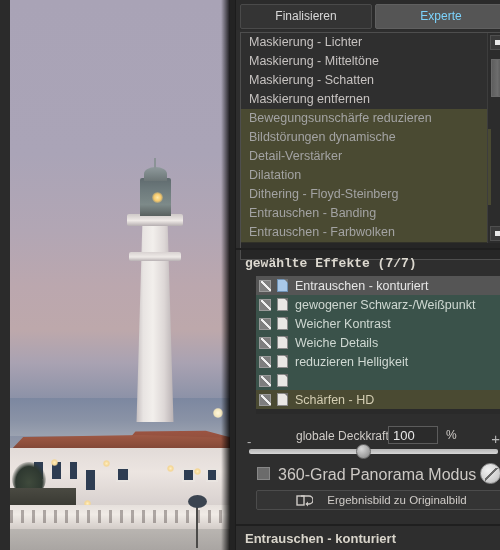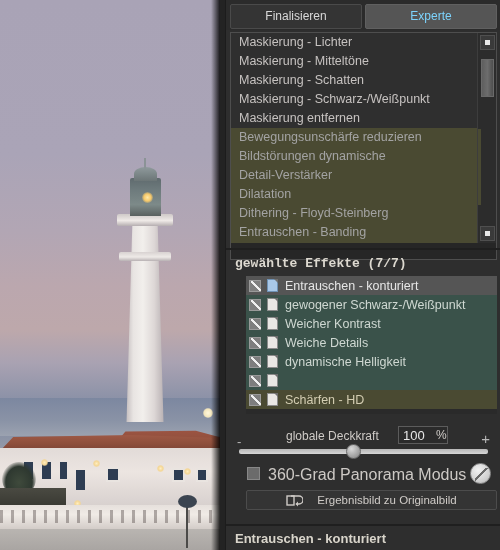--- a/index.html
+++ b/index.html
@@ -2,21 +2,21 @@
 <html><head>
 <meta charset="utf-8">
 <style>
   * { box-sizing: border-box; margin: 0; padding: 0; }
   html, body {
     width: 500px; height: 550px;
     background: #2b2b2b;
     font-family: "Liberation Sans", sans-serif;
     overflow: hidden;
   }
-  #app { position: relative; width: 500px; height: 550px; display: flex; }
+  #app { position: relative; width: 500px; height: 550px; display: flex; padding-left: 10px; }
 
   
   #photo-pane {
     position: relative;
     width: 225px; height: 550px;
     background: #1a1a1a;
     overflow: hidden;
     flex: 0 0 225px;
   }
   #photo {
@@ -278,21 +278,20 @@
   #opacity-group { position: absolute; left: 0; top: 424px; width: 275px; height: 34px; }
   #minus { position: absolute; left: 11px; top: 10px; font-size: 13px; color: #b8b8b8; }
   #plus { position: absolute; right: 11px; top: 6px; font-size: 15px; color: #b8b8b8; }
   #op-label { position: absolute; left: 60px; top: 5px; font-size: 12px; color: #cfcbc7; }
   #op-value {
     position: absolute; left: 152px; top: 2px; width: 50px; height: 18px;
     background: #2b2b2b; border: 1px solid #5c5c5c;
     color: #e6e6e6; font-size: 13px;
     display: flex; align-items: center; padding-left: 4px;
     cursor: text;
-    margin-left: 20px;
   }
   #op-pct { position: absolute; left: 210px; top: 4px; font-size: 12px; color: #cfcbc7; }
   #op-track {
     position: absolute; left: 13px; top: 25px; width: 249px; height: 5px;
     background: linear-gradient(to bottom, #b7b7b7, #d6d6d6);
     border-radius: 2px; cursor: pointer;
   }
   #op-thumb {
     position: absolute; left: 120px; top: 20px; width: 15px; height: 15px;
     border-radius: 50%;
@@ -398,21 +397,20 @@
     <div id="tabbar">
       <div class="tab">Finalisieren</div>
       <div class="tab active">Experte</div>
     </div>
 
     <div id="effects-box">
       <div id="effects-list">
         <div class="eff-row plain">Maskierung - Lichter</div>
         <div class="eff-row plain">Maskierung - Mitteltöne</div>
         <div class="eff-row plain">Maskierung - Schatten</div>
-        <div class="eff-row plain">Maskierung - Schwarz-/Weißpunkt</div>
         <div class="eff-row plain">Maskierung entfernen</div>
         <div class="eff-row olive">Bewegungsunschärfe reduzieren</div>
         <div class="eff-row olive">Bildstörungen dynamische</div>
         <div class="eff-row olive">Detail-Verstärker</div>
         <div class="eff-row olive">Dilatation</div>
         <div class="eff-row olive">Dithering - Floyd-Steinberg</div>
         <div class="eff-row olive">Entrauschen - Banding</div>
         <div class="eff-row olive">Entrauschen - Farbwolken</div>
       </div>
       <div id="eff-scroll">
@@ -448,21 +446,21 @@
         <span>Weicher Kontrast</span>
       </div>
       <div class="sel-row">
         <span class="cb checked"></span>
         <span class="doc-icon"></span>
         <span>Weiche Details</span>
       </div>
       <div class="sel-row">
         <span class="cb checked"></span>
         <span class="doc-icon"></span>
-        <span>dynamische Helligkeit</span>
+        <span>reduzieren Helligkeit</span>
       </div>
       <div class="sel-row">
         <span class="cb checked"></span>
         <span class="doc-icon"></span>
       </div>
       <div class="sel-row olive">
         <span class="cb checked"></span>
         <span class="doc-icon"></span>
         <span>Schärfen - HD</span>
       </div>

